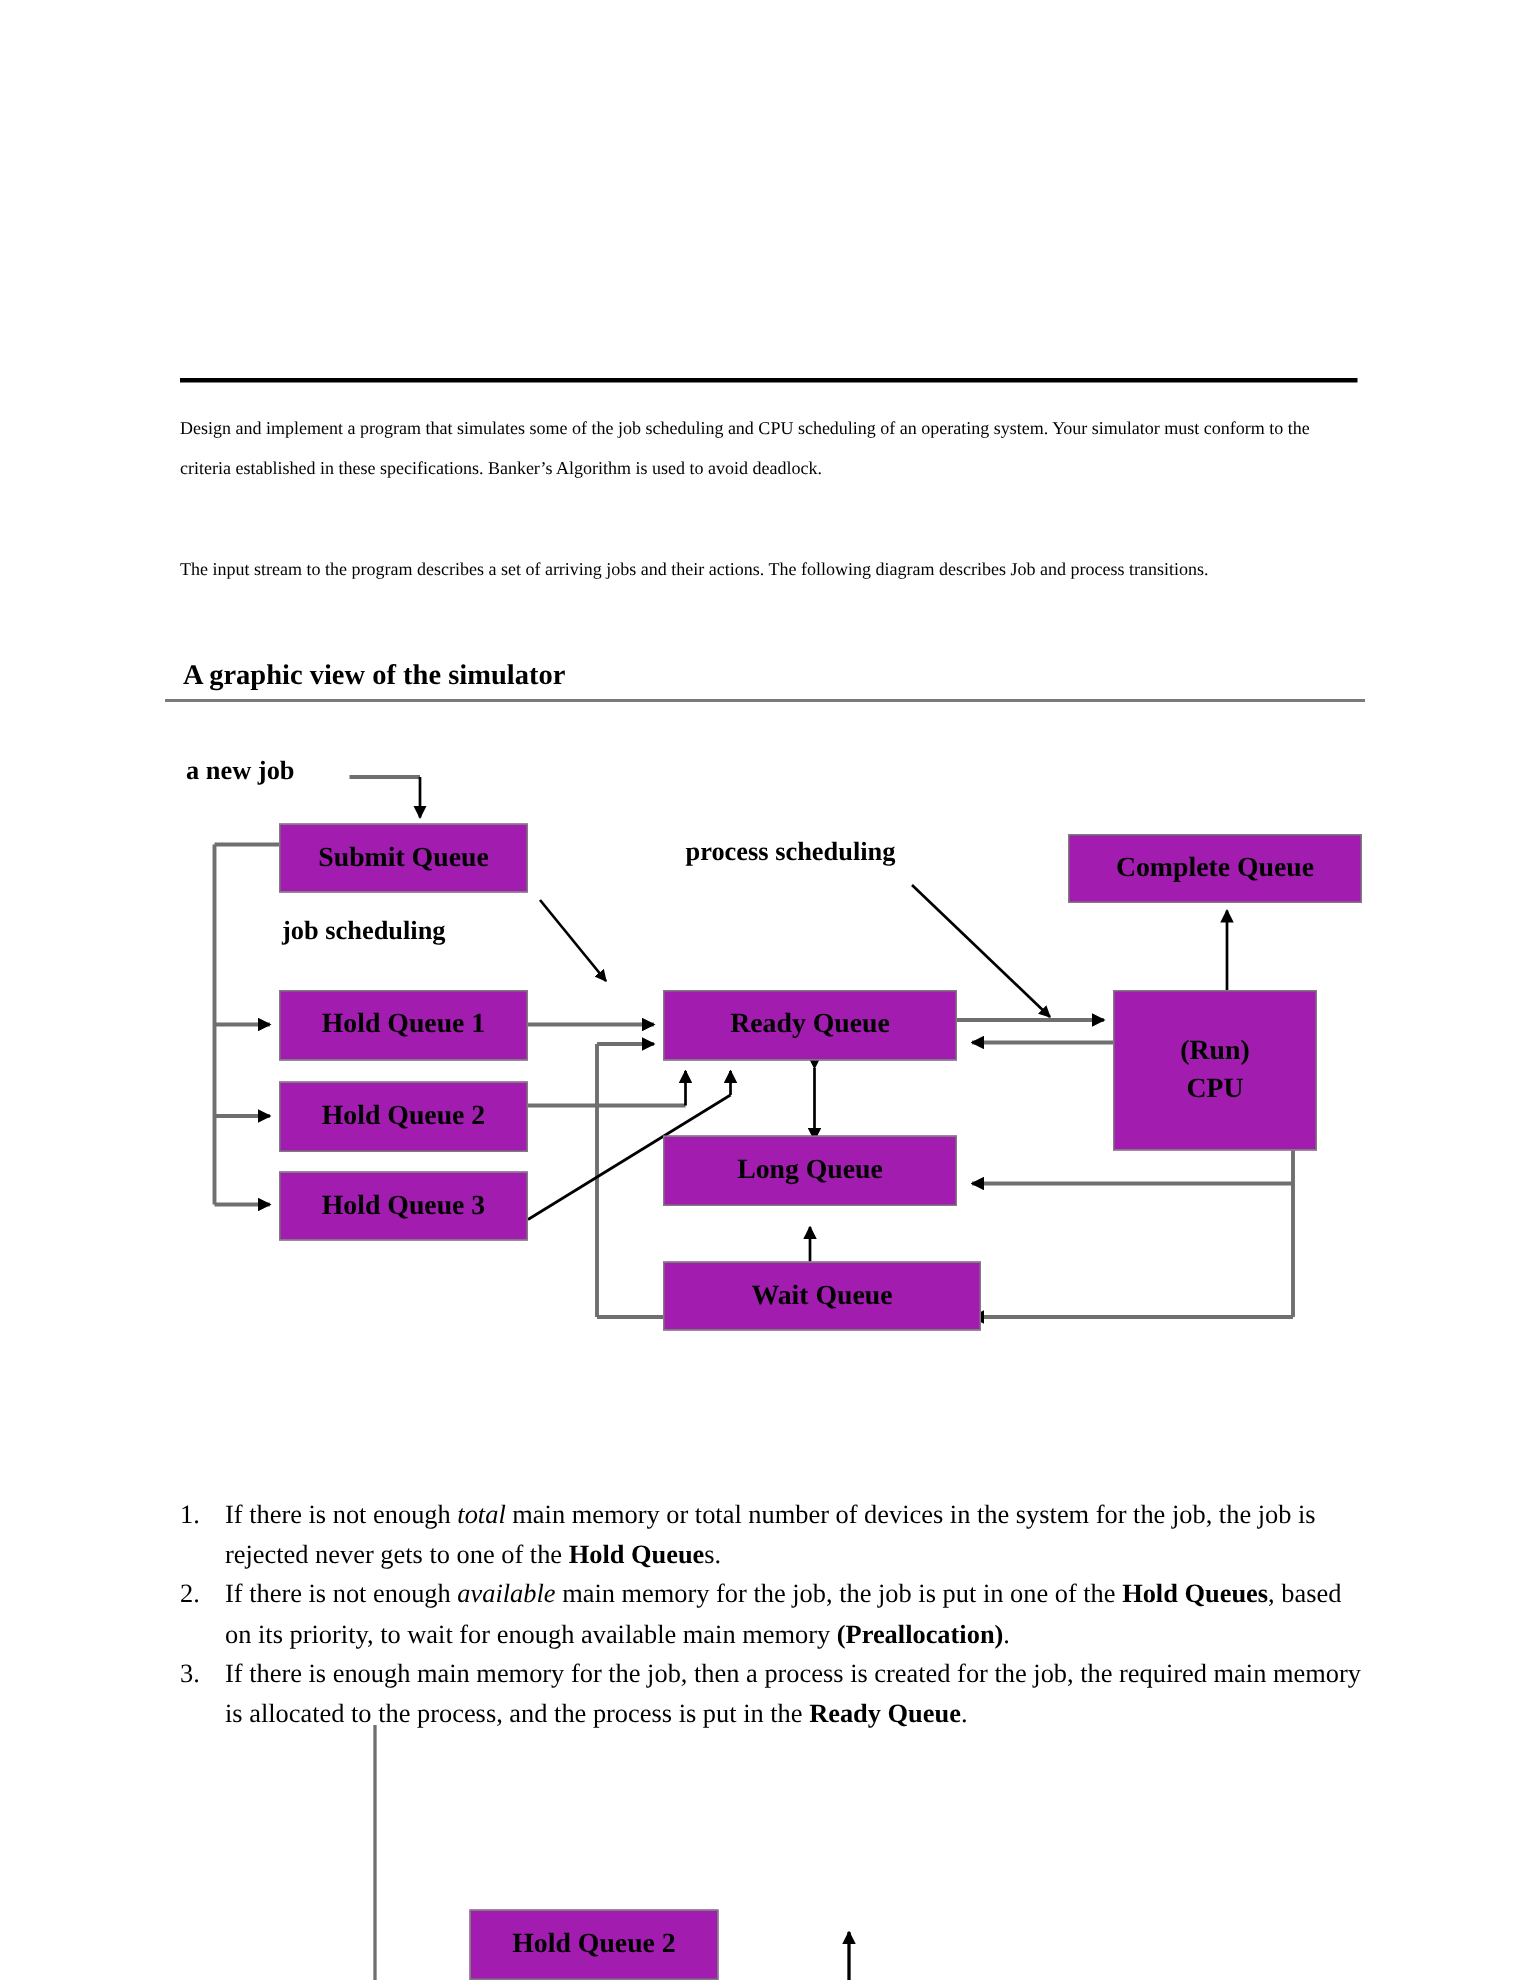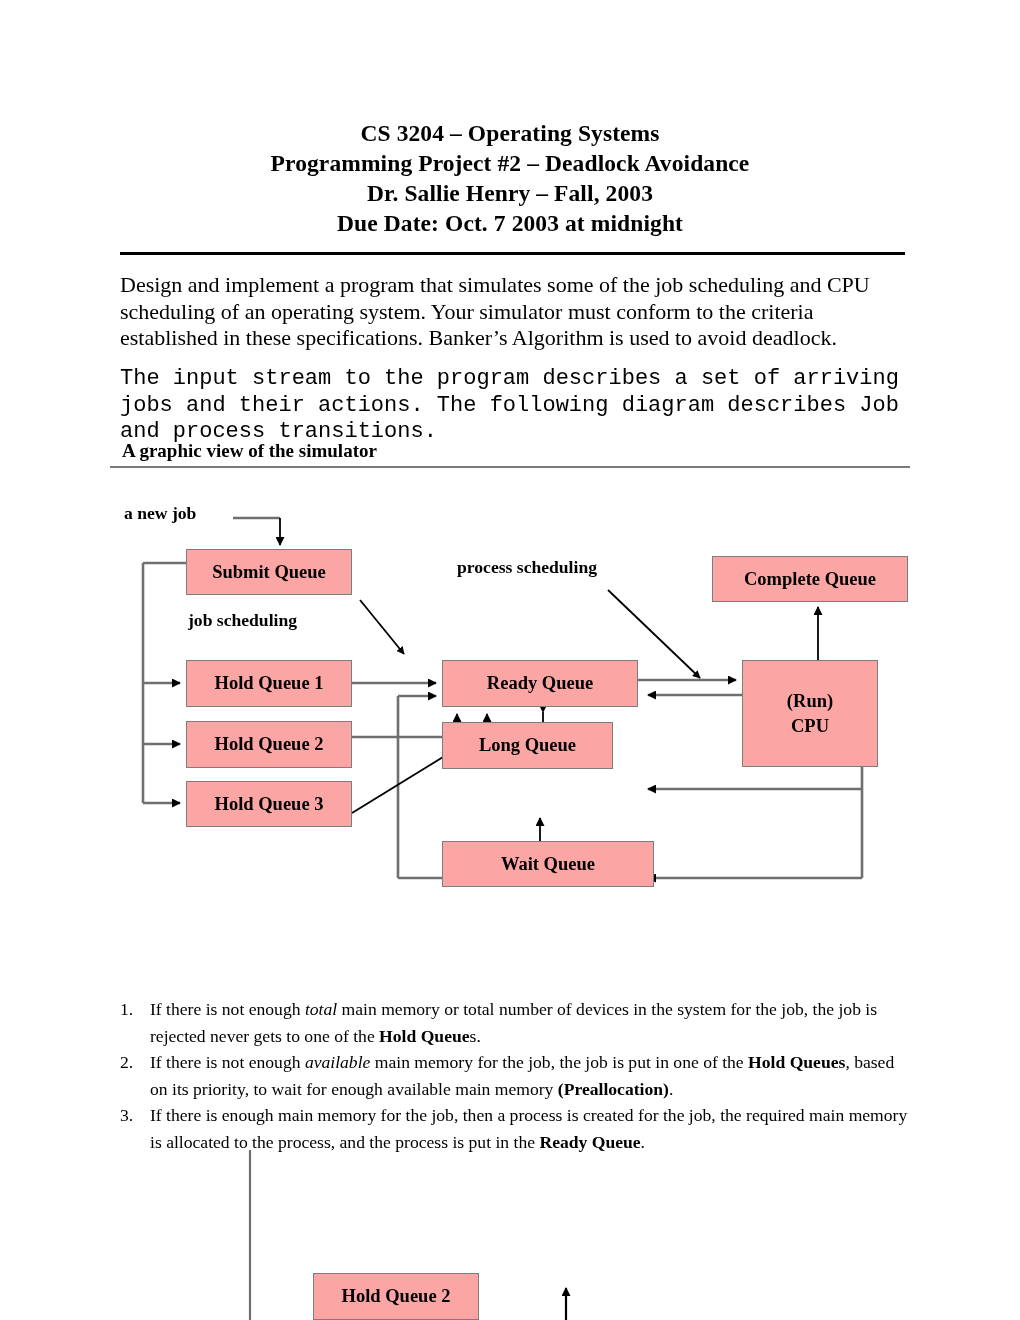--- a/index.html
+++ b/index.html
@@ -40,26 +40,26 @@
     left: 120px;
     top: 252px;
     width: 785px;
     height: 3px;
     background: #000000;
   }
 
   
   .para {
     position: absolute;
-    font-size: 22px;
+    font-size: 12px;
     line-height: 26.5px;
     text-align: left;
   }
   #para1 { left: 120px; top: 272px; width: 785px; }
-  #para2 { left: 120px; top: 366px; width: 780px; font-family: Liberation Mono, monospace; }
+  #para2 { left: 120px; top: 366px; width: 780px; }
   #para3 { left: 120px; top: 949px; width: 780px; }
 
   
   .section-head {
     position: absolute;
     left: 122px;
     top: 440px;
     font-size: 19px;
     font-weight: bold;
   }
@@ -77,21 +77,21 @@
     position: absolute;
     left: 0;
     top: 0;
     width: 1020px;
     height: 1320px;
     pointer-events: none;
   }
   .dg-box {
     position: absolute;
     border: 1px solid #7d7d7d;
-    background: #fca5a5;
+    background: #a21caf;
     box-sizing: border-box;
     display: flex;
     align-items: center;
     justify-content: center;
     font-size: 18.5px;
     font-weight: bold;
     text-align: center;
     line-height: 25px;
   }
   .dg-box.two-line {
@@ -125,26 +125,20 @@
     top: 0;
   }
   i { font-style: italic; }
   b { font-weight: bold; text-align: center; }
 </style>
 </head>
 <body>
 
 <div class="page">
 
-  <div class="title-block">
-    <div class="title-line">CS 3204 – Operating Systems</div>
-    <div class="title-line">Programming Project #2 – Deadlock Avoidance</div>
-    <div class="title-line">Dr. Sallie Henry – Fall, 2003</div>
-    <div class="title-line">Due Date: Oct. 7 2003 at midnight</div>
-  </div>
   <div class="title-rule"></div>
 
   <div class="para" id="para1">Design and implement a program that simulates some of the job scheduling and CPU scheduling of an operating system. Your simulator must conform to the criteria established in these specifications. Banker’s Algorithm is used to avoid deadlock.</div>
   <div class="para" id="para2">The input stream to the program describes a set of arriving jobs and their actions. The following diagram describes Job and process transitions.</div>
 
   <div class="section-head">A graphic view of the simulator</div>
   <div class="section-rule"></div>
 
   <svg id="diagram" viewBox="0 0 1020 1320" xmlns="http://www.w3.org/2000/svg">
     <defs>
@@ -220,21 +214,21 @@
   <div class="dg-box" style="left:712px; top:556px; width:196px; height:46px;">Complete Queue</div>
 
   <div class="dg-box" style="left:186px; top:660px; width:166px; height:47px;">Hold Queue 1</div>
 
   <div class="dg-box" style="left:186px; top:721px; width:166px; height:47px;">Hold Queue 2</div>
 
   <div class="dg-box" style="left:186px; top:781px; width:166px; height:46px;">Hold Queue 3</div>
 
   <div class="dg-box" style="left:442px; top:660px; width:196px; height:47px;">Ready Queue</div>
 
-  <div class="dg-box" style="left:442px; top:722px; width:171px; height:47px;">Long Queue</div>
+  <div class="dg-box" style="left:442px; top:757px; width:196px; height:47px;">Long Queue</div>
 
   <div class="dg-box" style="left:442px; top:841px; width:212px; height:46px;">Wait Queue</div>
 
   <div class="dg-box two-line" style="left:742px; top:660px; width:136px; height:107px;">
     <span>(Run)</span>
     <span>CPU</span>
   </div>
 
 
   <div class="numlist">

